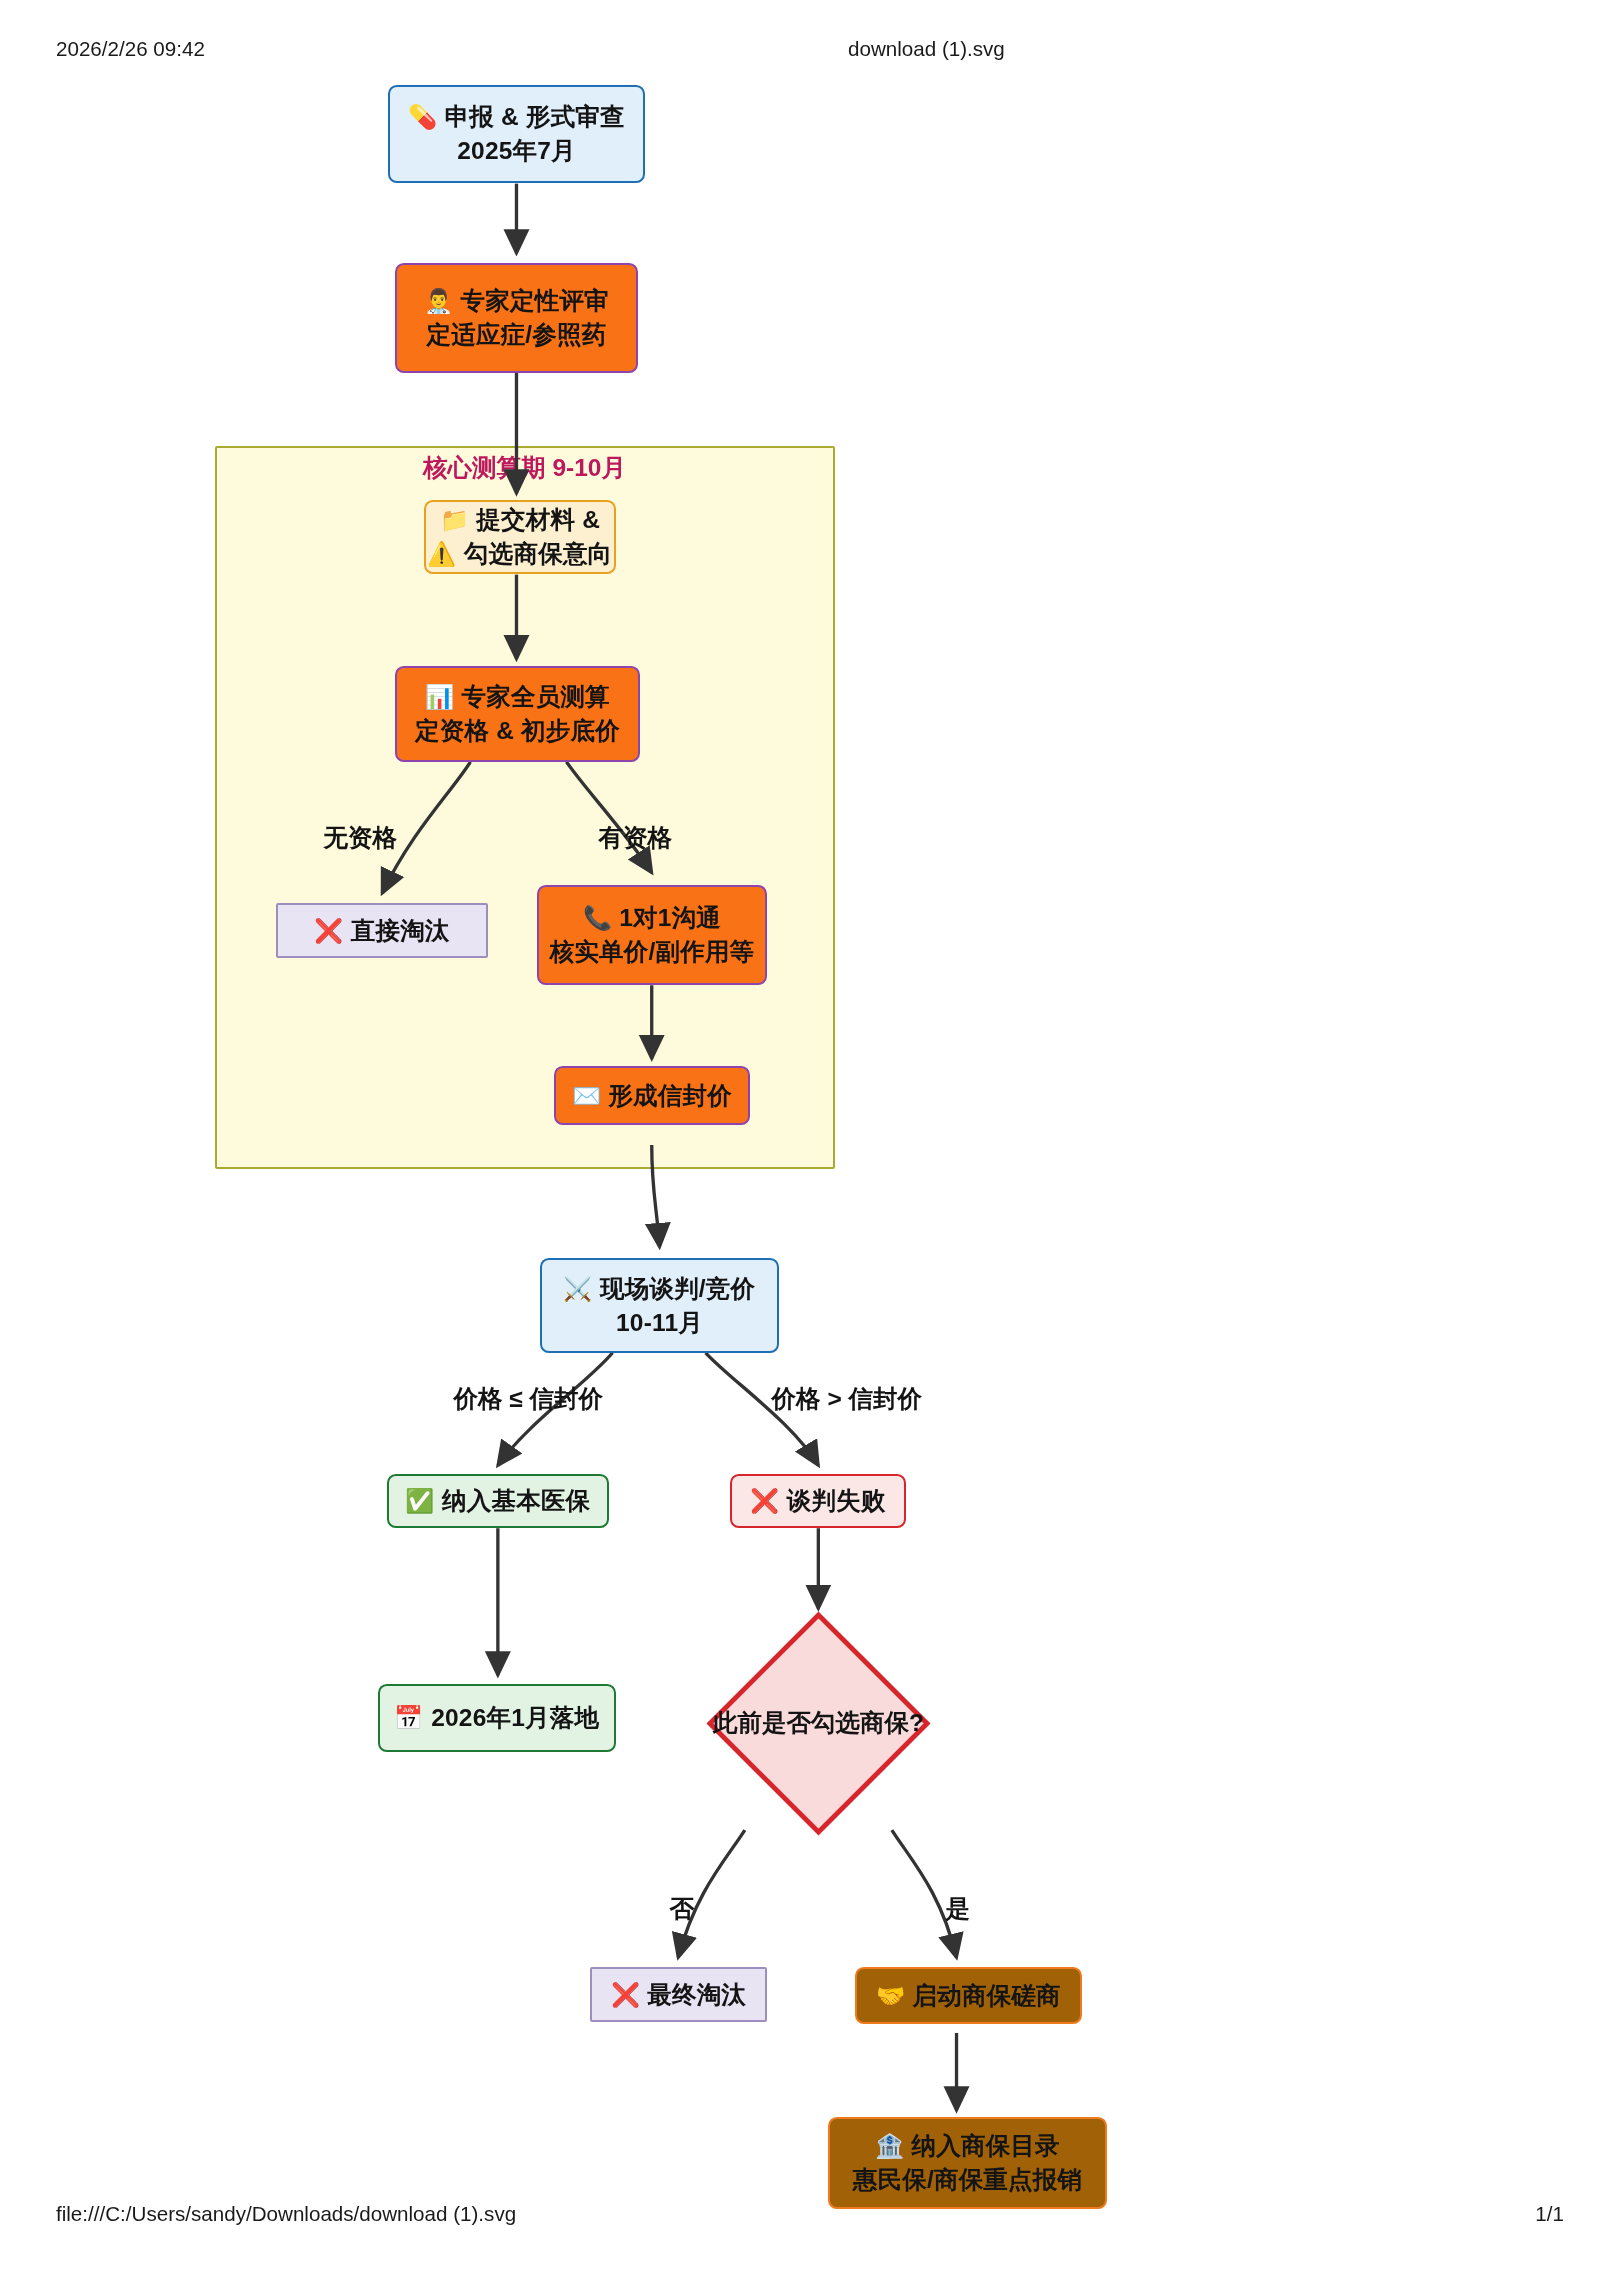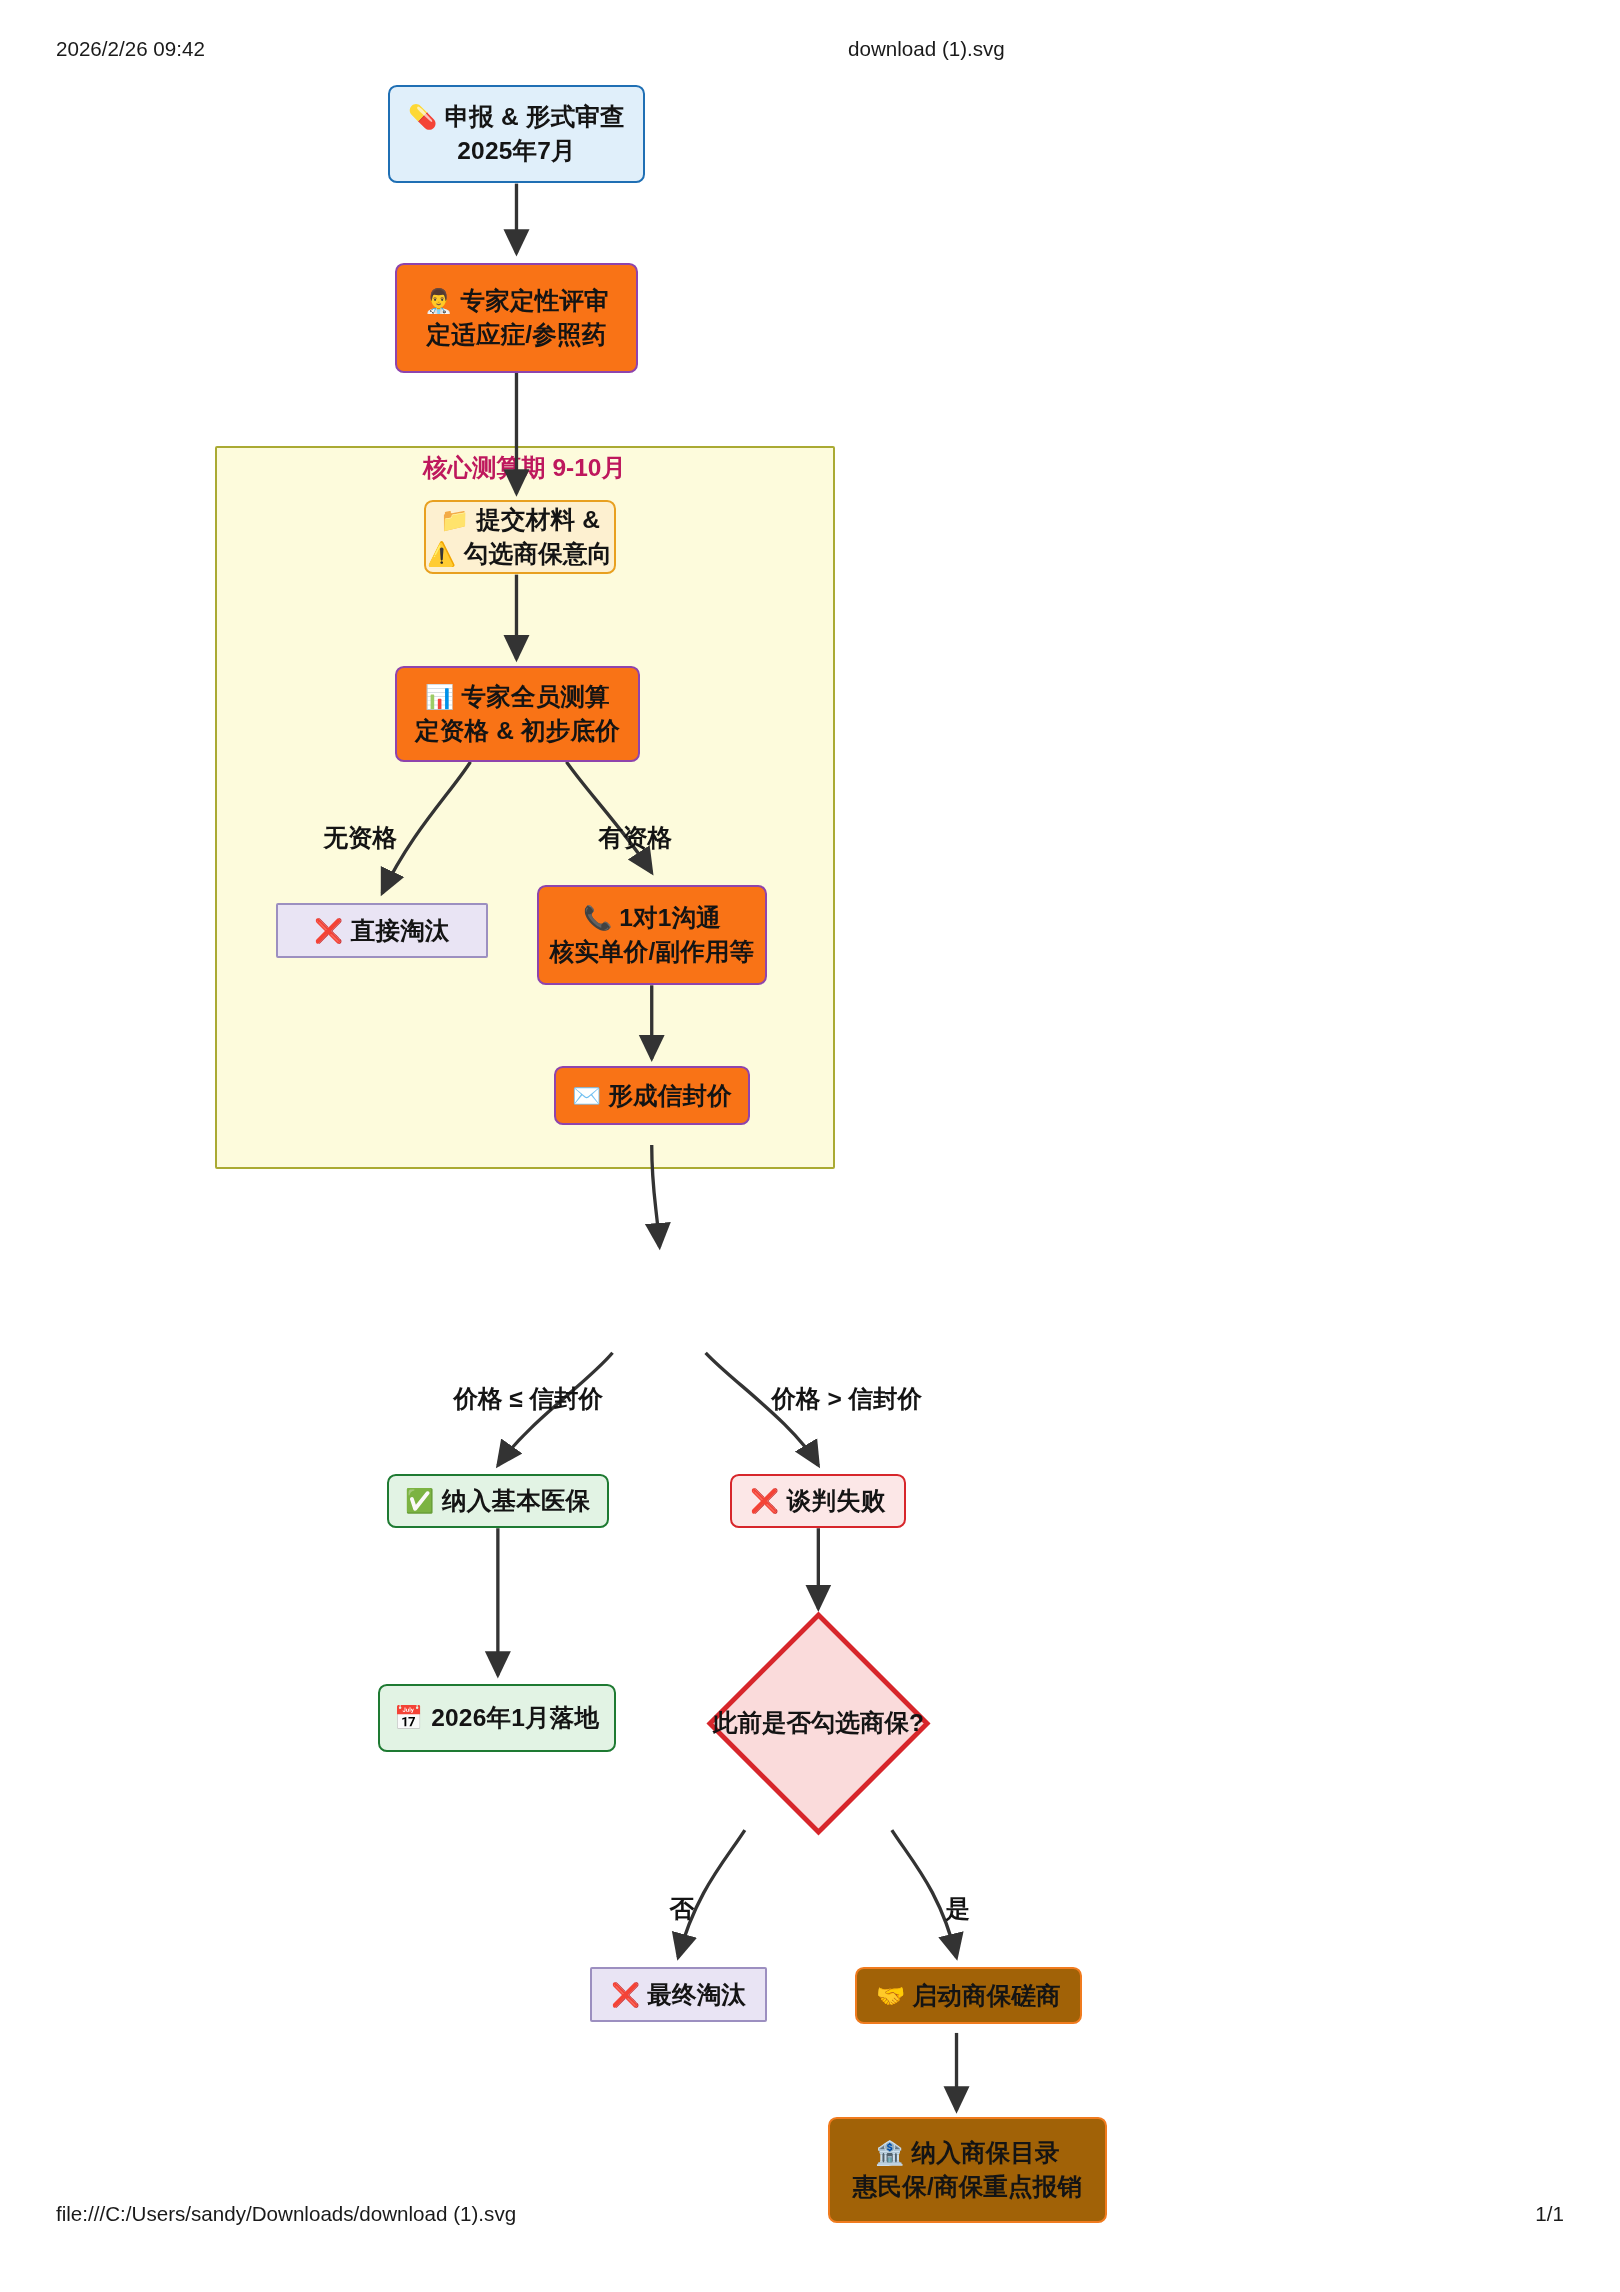--- a/index.html
+++ b/index.html
@@ -227,20 +227,26 @@
     </div>
     <div class="line">核实单价/副作用等</div>
   </div>
 
   <div class="node n-purple" style="left:554px; top:1066px; width:196px; height:59px;">
     <div class="line">
       <span class="ic">✉️</span><span>形成信封价</span>
     </div>
   </div>
 
+  <div class="node n-blue" style="left:540px; top:1258px; width:239px; height:95px;">
+    <div class="line">
+      <span class="ic">⚔️</span><span>现场谈判/竞价</span>
+    </div>
+    <div class="line">10-11月</div>
+  </div>
 
   <div class="node n-green" style="left:387px; top:1474px; width:222px; height:54px;">
     <div class="line">
       <span class="ic">✅</span><span>纳入基本医保</span>
     </div>
   </div>
 
   <div class="node n-red" style="left:730px; top:1474px; width:176px; height:54px;">
     <div class="line">
       <span class="ic">❌</span><span>谈判失败</span>
@@ -268,21 +274,21 @@
       <span class="ic">❌</span><span>最终淘汰</span>
     </div>
   </div>
 
   <div class="node n-orange2" style="left:843px; top:1967px; width:227px; height:57px;">
     <div class="line">
       <span class="ic">🤝</span><span>启动商保磋商</span>
     </div>
   </div>
 
-  <div class="node n-orange2" style="left:816px; top:2117px; width:279px; height:106px;">
+  <div class="node n-orange2" style="left:816px; top:2117px; width:279px; height:92px;">
     <div class="line">
       <span class="ic">🏦</span><span>纳入商保目录</span>
     </div>
     <div class="line">惠民保/商保重点报销</div>
   </div>
 
   <div class="edge-label" style="left:279px; top:821px; width:118px;">无资格</div>
   <div class="edge-label" style="left:554px; top:821px; width:118px;">有资格</div>
   <div class="edge-label" style="left:395px; top:1382px; width:208px;">价格 ≤ 信封价</div>
   <div class="edge-label" style="left:714px; top:1382px; width:208px;">价格 &gt; 信封价</div>

